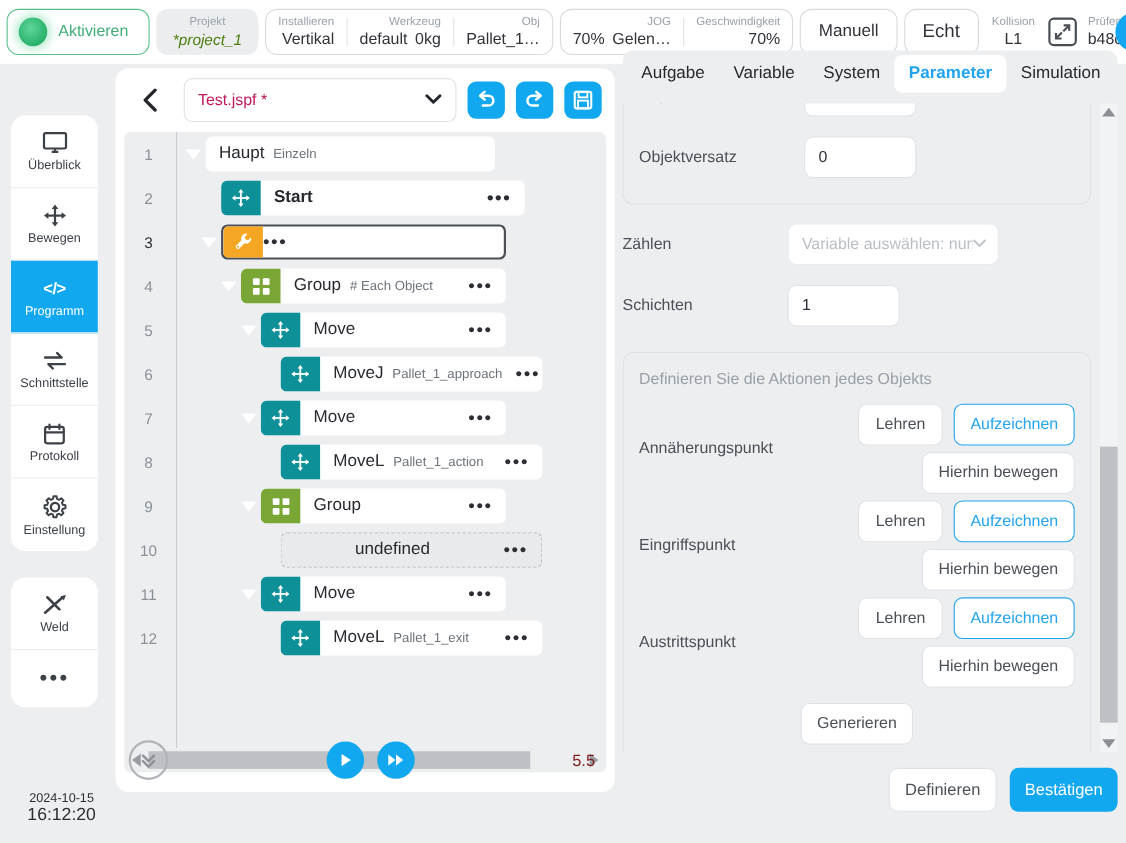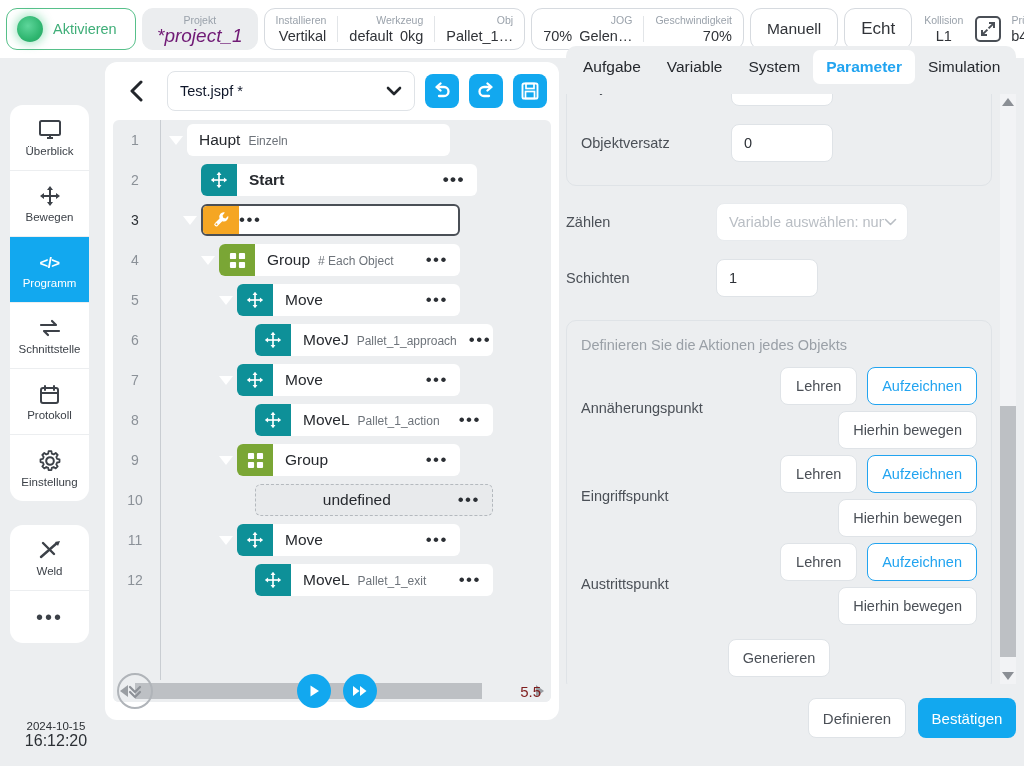--- a/index.html
+++ b/index.html
@@ -31,21 +31,21 @@
     background: radial-gradient(circle at 42% 38%, #5ed69b 0%, #2eb56f 62%, #27a263 100%);
     box-shadow: 0 0 9px 3px rgba(60,200,130,.38);
     flex: none;
   }
   .btn-activate span { color: #3fae78; font-size: 14.5px; }
 
   .pill-kv {
     flex-direction: column; justify-content: center; padding: 0 14px; gap: 0px;
   }
   .pill-kv .k { font-size: 10.5px; color: #9aa2ab; line-height: 13px; }
-  .pill-kv .v { font-size: 19px; color: #701a75; line-height: 18px; }
+  .pill-kv .v { font-size: 14px; color: #4d7c0f; line-height: 18px; }
   .pill-proj { background: #ebedef; border-color: #ebedef; }
   .pill-proj .v { font-style: italic; }
 
   .pill-multi { flex-direction: row; padding: 0; height: 42px; }
   .seg { display: flex; flex-direction: column; justify-content: center;
          align-items: flex-end; padding: 0 11px; }
   .seg .k { font-size: 10.5px; color: #9aa2ab; line-height: 13px; }
   .seg .v { font-size: 14.5px; color: #303338; line-height: 18px; display:flex; gap:7px; }
   .divider-v { width: 1px; height: 26px; background: #e2e5e8; align-self: center; }
 
@@ -91,21 +91,21 @@
     position: absolute; left: 105px; top: 62px; width: 454px; height: 658px;
     background: #fff; border-radius: 12px;
   }
   .prog-head { height: 58px; display: flex; align-items: center;
                gap: 10px; padding: 0 12px; }
   .back-btn { width: 40px; height: 40px; display: flex; align-items: center;
               justify-content: center; font-size: 23px; color: #22262b; }
   .file-select {
     flex: 1; height: 40px; border: 1px solid #dfe3e7; border-radius: 8px;
     display: flex; align-items: center; padding: 0 12px;
-    font-size: 14.5px; color: #0f172a; justify-content: space-between;
+    font-size: 14.5px; color: #be185d; justify-content: space-between;
   }
   .sq-btn { width: 34px; height: 34px; border-radius: 8px; background: #12a8ef;
             display: flex; align-items: center; justify-content: center;
             color: #fff; flex: none; }
 
   .tree-wrap {
     position: absolute; left: 8px; top: 58px; width: 438px; height: 582px;
     background: #eceef0; border-radius: 6px; overflow: hidden;
   }
   .tree-rows { position: absolute; left: 0; top: 0; right: 0; bottom: 24px; }

